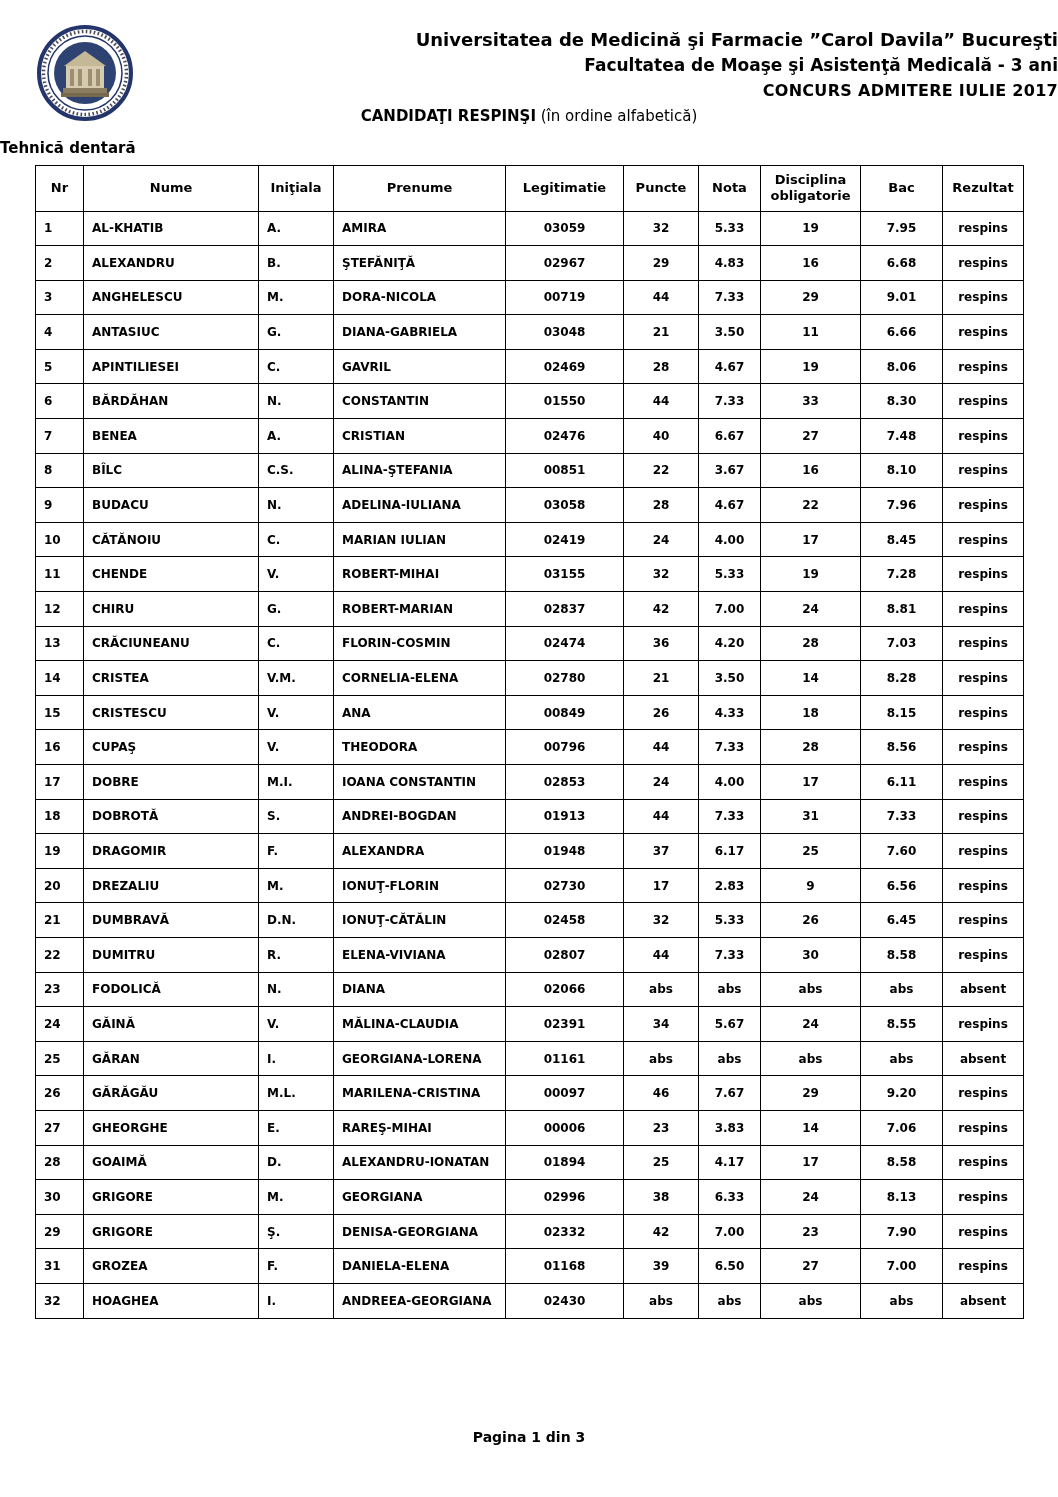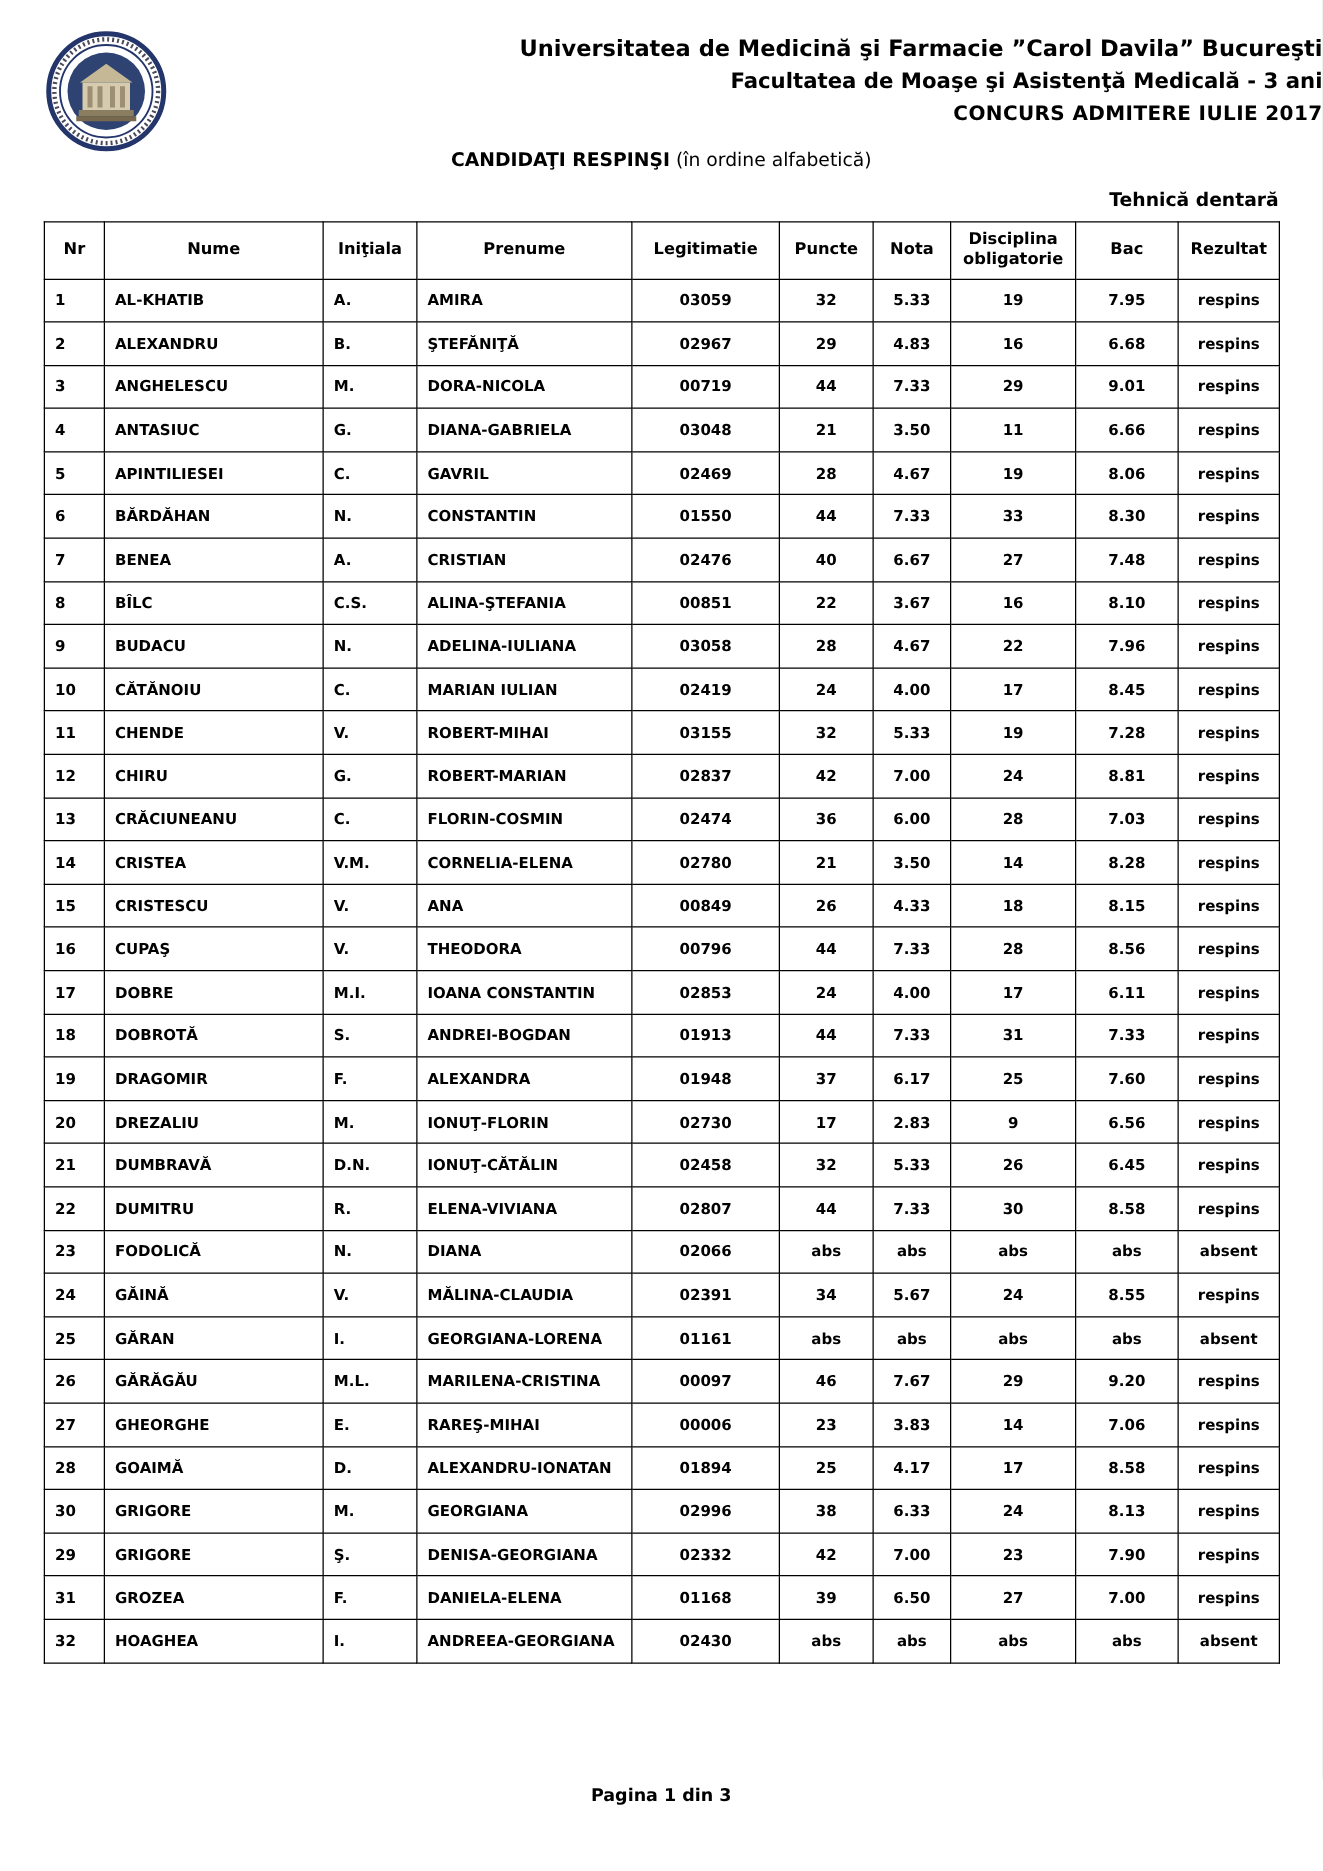--- a/index.html
+++ b/index.html
@@ -23,30 +23,30 @@
   .header-block {
     padding-top: 26px;
     padding-left: 95px;
     text-align: right;
     line-height: 1.5;
   }
   .title-line1 { font-size: 18px; font-weight: bold; }
   .title-line2 { font-size: 17px; font-weight: bold; }
   .title-line3 { font-size: 16px; font-weight: bold; letter-spacing: 0.3px; }
   .subtitle {
-    margin-top: 16px;
+    margin-top: 4px;
     text-align: center;
     font-size: 15px;
   }
   .subtitle .sub-bold { font-weight: bold; }
   .subtitle .sub-norm { font-weight: normal; }
   .section-label {
     margin-top: 14px;
     padding-right: 35px;
-    text-align: right;
+    text-align: left;
     font-size: 15px;
     font-weight: bold;
   }
   table.results {
     border-collapse: collapse;
     table-layout: fixed;
     margin: 8px 0 0 35px;
     width: 988px;
   }
   table.results th, table.results td {
@@ -298,21 +298,21 @@
           <td>8.81</td>
           <td>respins</td>
         </tr>
         <tr>
           <td>13</td>
           <td>CRĂCIUNEANU</td>
           <td>C.</td>
           <td>FLORIN-COSMIN</td>
           <td>02474</td>
           <td>36</td>
-          <td>6.00</td>
+          <td>4.20</td>
           <td>28</td>
           <td>7.03</td>
           <td>respins</td>
         </tr>
         <tr>
           <td>14</td>
           <td>CRISTEA</td>
           <td>V.M.</td>
           <td>CORNELIA-ELENA</td>
           <td>02780</td>

